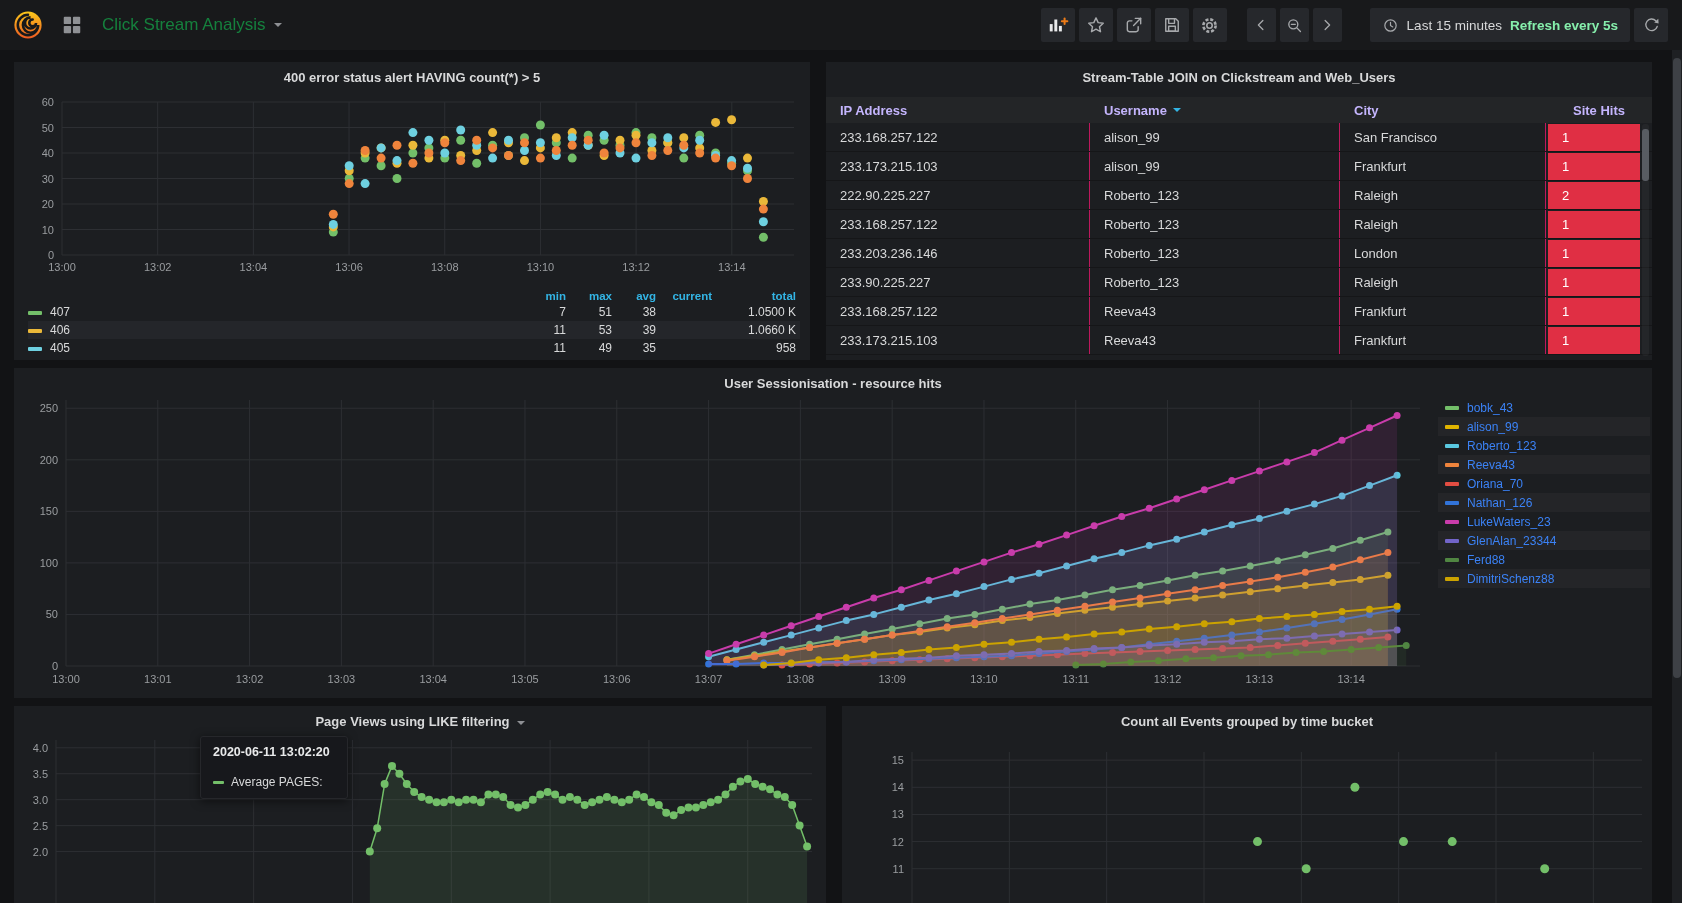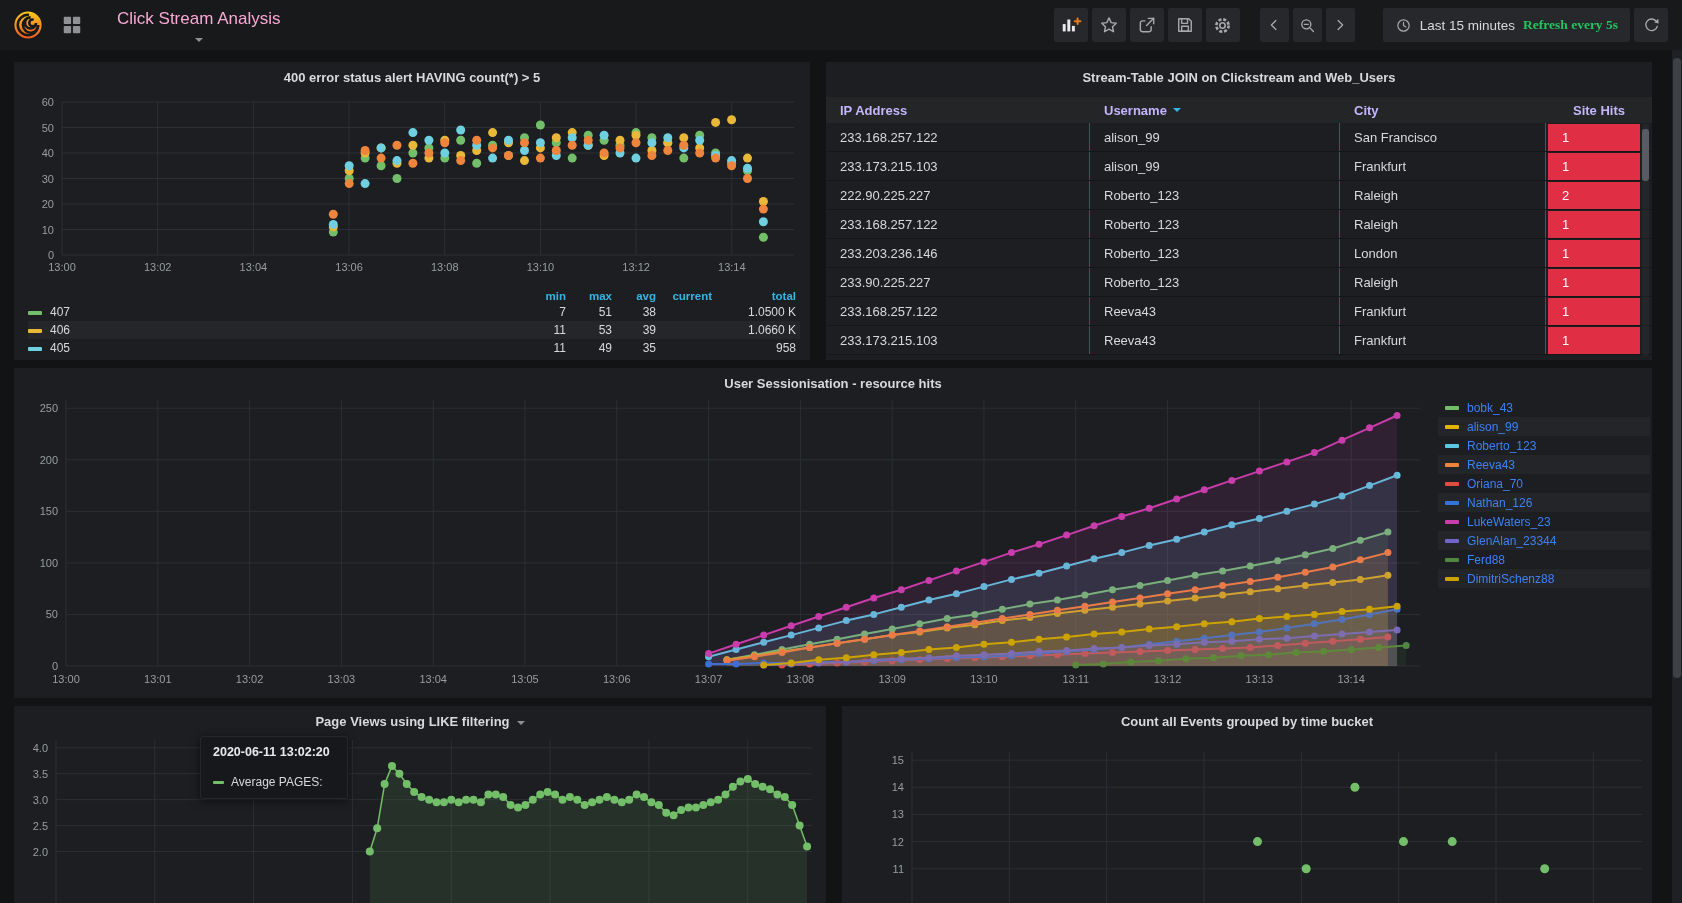--- a/index.html
+++ b/index.html
@@ -5,21 +5,21 @@
   * { box-sizing: border-box; margin: 0; padding: 0; }
   html,body { width:1682px; height:903px; overflow:hidden; background:#121315;
     font-family:"Liberation Sans", sans-serif; color:#d8d9da; position:relative; }
 
   
   .navbar { position:absolute; top:0; left:0; width:1682px; height:50px; background:#18191b;
     display:flex; align-items:center; padding:0 14px 0 10px; z-index:10; }
   .nav-left { display:flex; align-items:center; gap:14px; }
   .logo { width:36px; height:36px; display:flex; align-items:center; justify-content:center; cursor:pointer; }
   .gridicon { width:24px; height:24px; display:flex; align-items:center; justify-content:center; cursor:pointer; }
-  .nav-title { font-size:17px; color:#f9a8d4; display:flex; align-items:center; gap:9px; cursor:pointer; margin-left:19px;flex-direction:column; }
+  .nav-title { font-size:17px; color:#15803d; display:flex; align-items:center; gap:9px; cursor:pointer; margin-left:4px; }
   .caret { width:0; height:0; border-left:4px solid transparent; border-right:4px solid transparent; border-top:4px solid #8e9094; }
   .nav-right { margin-left:auto; display:flex; align-items:center; gap:4px; }
   .nb { width:34px; height:34px; background:#26282c; border-radius:2px; display:flex;
     align-items:center; justify-content:center; cursor:pointer; }
   .nb.sm { width:29px; }
   .sp1 { width:12px; } .sp2 { width:20px; }
   .timepicker { height:34px; background:#26282c; border-radius:2px; display:flex; align-items:center;
     gap:8px; padding:0 12px; font-size:13.5px; cursor:pointer; }
   .tp-range { color:#d8d9da; }
   .tp-refresh { font-weight:700; }
@@ -175,21 +175,21 @@
         <path class="icon-stroke" stroke-width="2.4" d="M9.5 6l6 6-6 6"></path>
       </svg>
     </div>
     <div class="sp2"></div>
     <div class="timepicker">
       <svg width="17" height="17" viewBox="0 0 24 24">
         <circle class="icon-stroke" cx="12" cy="12" r="8"></circle>
         <path class="icon-stroke" d="M12 7.5V12l3.2 2"></path>
       </svg>
       <span class="tp-range">Last 15 minutes</span>
-      <span class="tp-refresh" id="refresh-label" style="color: #22c55e; font-family: Liberation Serif, serif;">Refresh every 5s</span>
+      <span class="tp-refresh" id="refresh-label" style="color: #86efac;">Refresh every 5s</span>
     </div>
     <div class="nb">
       <svg width="19" height="19" viewBox="0 0 24 24">
         <path class="icon-stroke" stroke-width="2" d="M19.2 13.2A7.3 7.3 0 1 1 17.4 6"></path>
         <path d="M20.6 3.6l.4 6-5.6-1.4z" fill="#a7a9ac"></path>
       </svg>
     </div>
   </div>
 </div>
 

